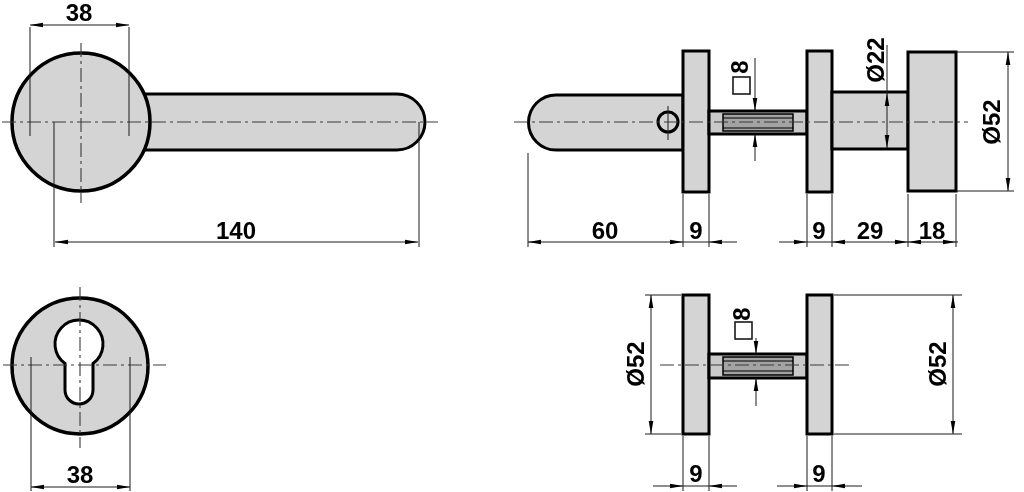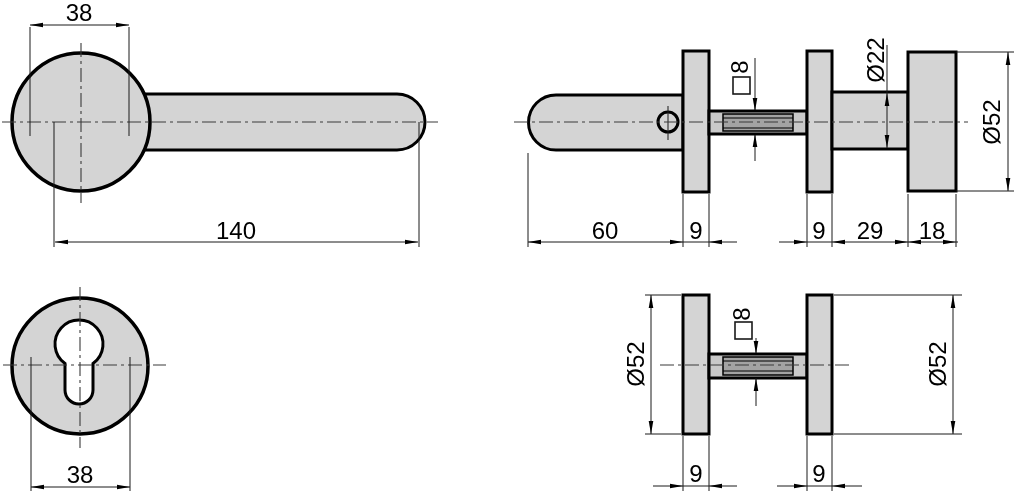--- a/index.html
+++ b/index.html
@@ -1,16 +1,16 @@
 <!DOCTYPE html>
 <html><head>
 <meta charset="utf-8">
 <style>
   html,body{margin:0;padding:0;background:#ffffff;}
-  .stage{width:1024px;height:492px;background:#ffffff;position:relative;overflow:hidden;}
+  .stage{width:1024px;height:492px;background:#ffffff;position:relative;overflow:hidden;font-weight:bold;}
   .part{fill:#d4d4d4;stroke:#000000;stroke-width:3;stroke-linejoin:miter;}
   .part-thick{stroke-width:3.5;}
   .spindle-outer{fill:#c9c9c9;stroke:#000000;stroke-width:3;}
   .spindle-core{fill:#a3a3a3;stroke:#000000;stroke-width:1.5;}
   .stripe{stroke:#000000;stroke-width:1.2;fill:none;}
   .white-part{fill:#ffffff;stroke:#000000;stroke-width:3;}
   .thin{stroke:#1a1a1a;stroke-width:1;fill:none;}
   .sym{stroke:#1a1a1a;stroke-width:1.6;fill:none;}
   .cl{stroke:#3a3a3a;stroke-width:1.1;fill:none;stroke-dasharray:14 4 3 4;}
   .arrow{fill:#000000;stroke:none;}

